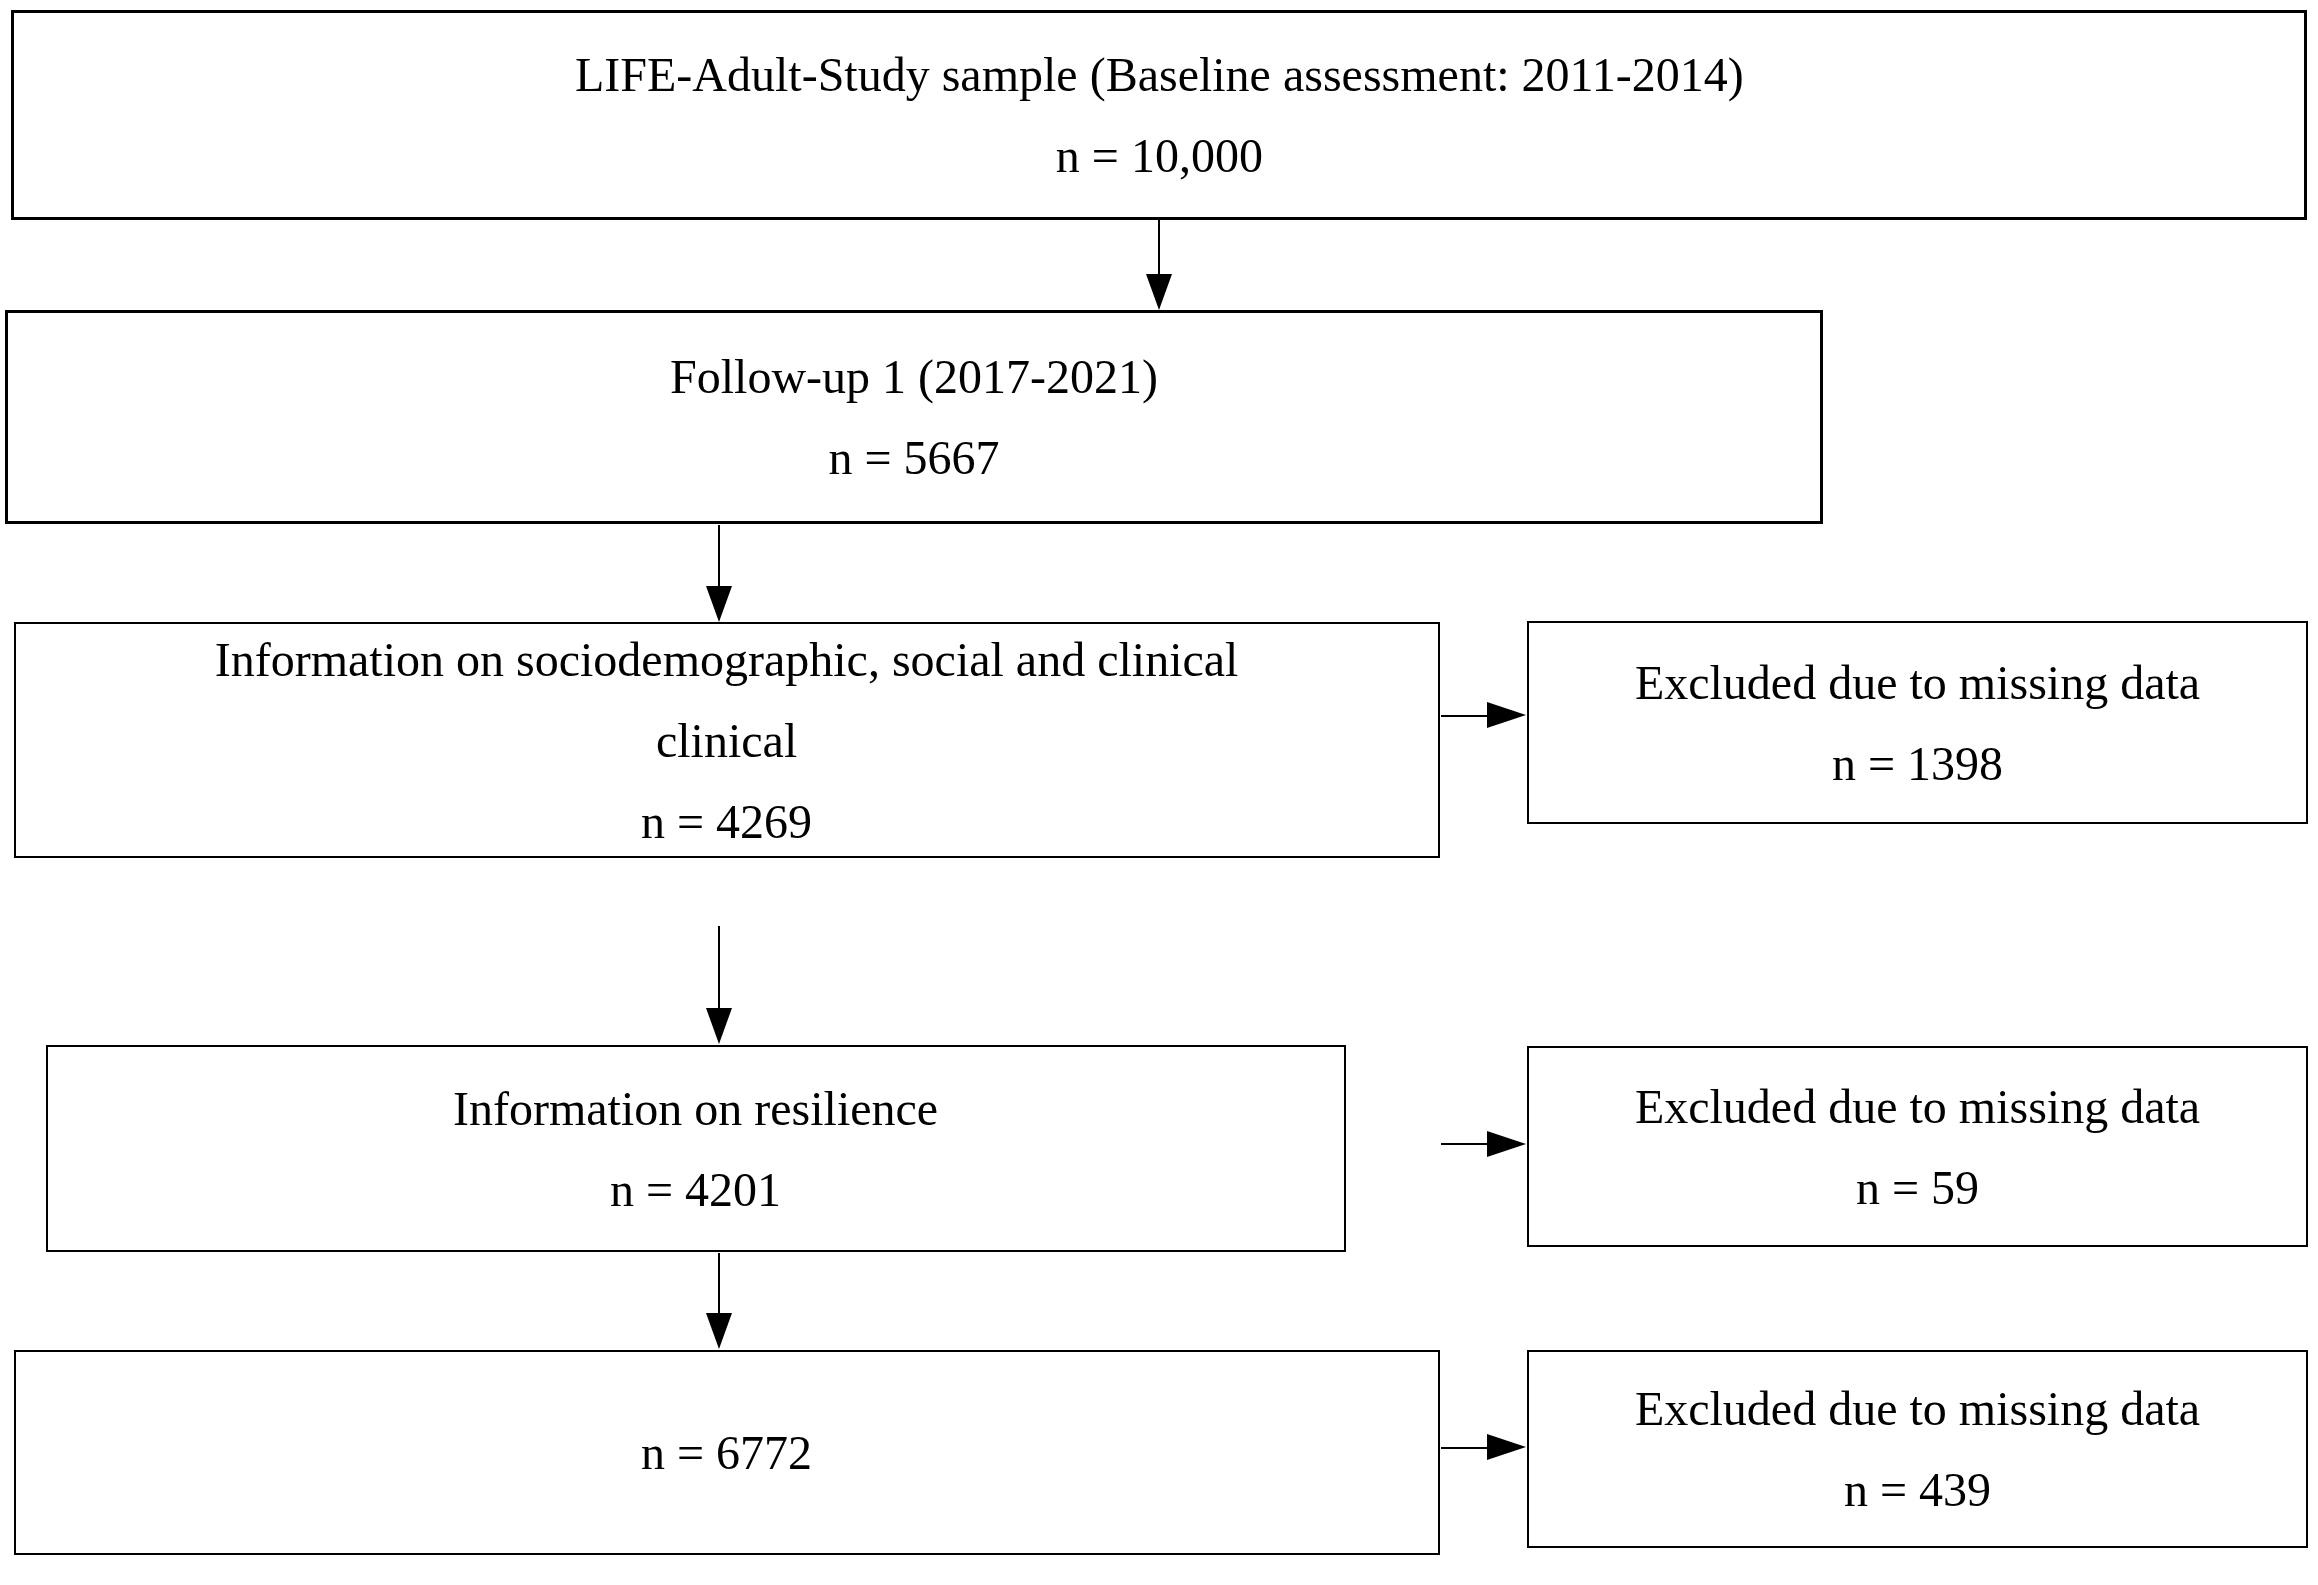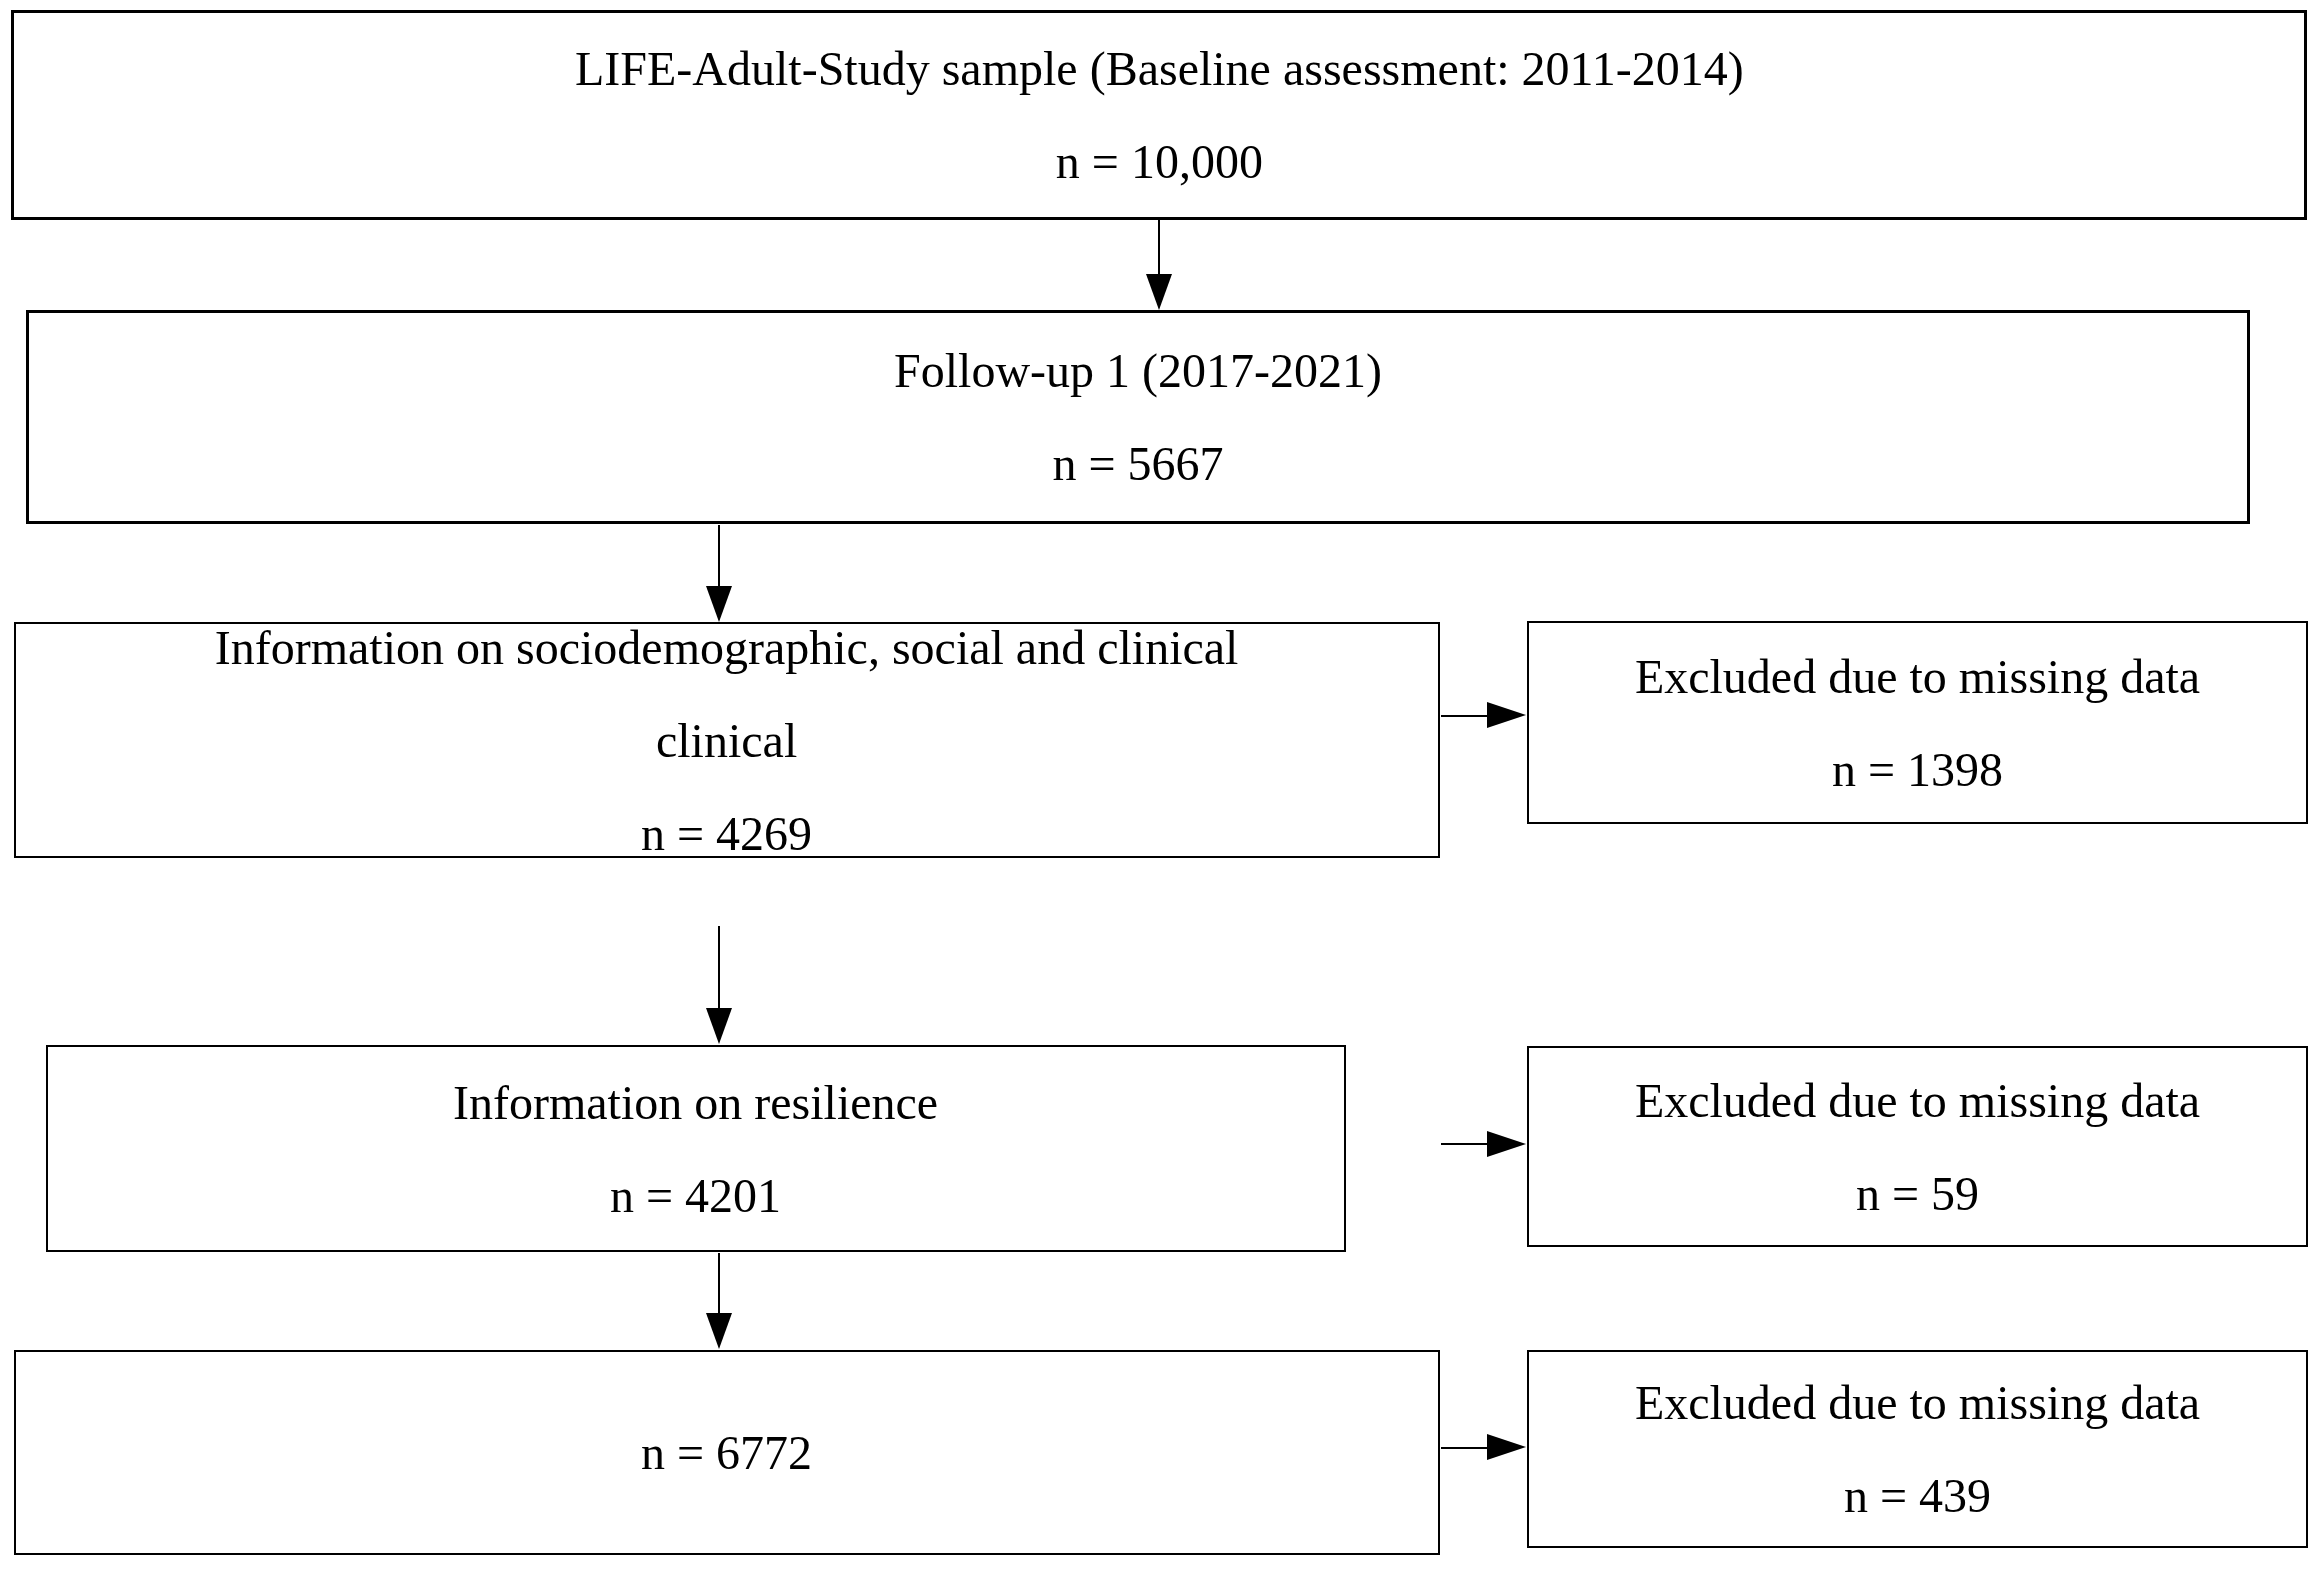--- a/index.html
+++ b/index.html
@@ -18,21 +18,21 @@
   }
   .box {
     position: absolute;
     box-sizing: border-box;
     background: #ffffff;
     border: 2.3px solid #000000;
     display: flex;
     flex-direction: column;
     align-items: center;
     justify-content: center;
-    gap: 38px;
+    gap: 26px;
     text-align: center;
   }
   .box.thick {
     border-width: 3.8px;
   }
   .line {
     font-size: 48px;
     line-height: 55px;
     white-space: nowrap;
   }
@@ -71,21 +71,21 @@
   <div class="box thick" style="left:11.4px; top:9.8px; width:2296px; height:210px;">
     <div class="line">LIFE-Adult-Study sample (Baseline assessment: 2011-2014)</div>
     <div class="line">n = 10,000</div>
   </div>
 
   <div>
     <div class="shaft-v" style="left:1158px; top:220px; height:57px;"></div>
     <div class="head-down" style="left:1146px; top:274px;"></div>
   </div>
 
-  <div class="box thick" style="left:26px; top:310px; width:2224px; height:214px;">
+  <div class="box thick" style="left:5px; top:310px; width:1818px; height:214px;">
     <div class="line">Follow-up 1 (2017-2021)</div>
     <div class="line">n = 5667</div>
   </div>
 
   <div>
     <div class="shaft-v" style="left:718px; top:525px; height:64px;"></div>
     <div class="head-down" style="left:706px; top:586px;"></div>
   </div>
 
   <div class="box" style="left:13.6px; top:622px; width:1426px; height:236px;">

